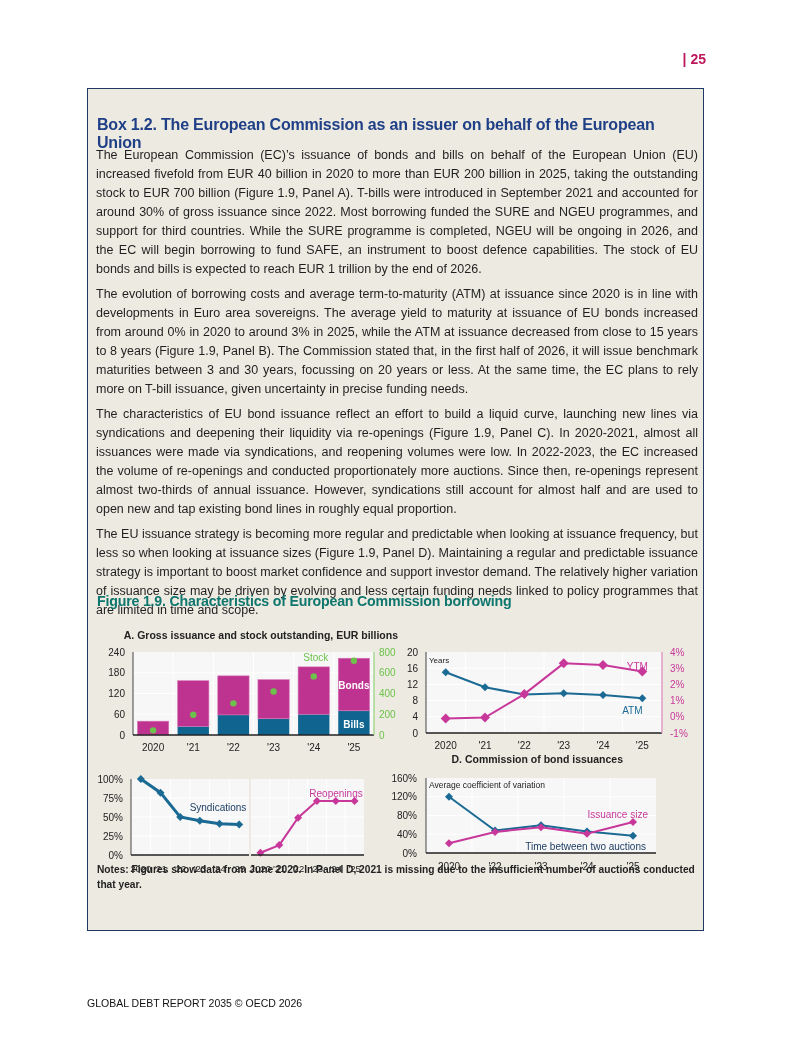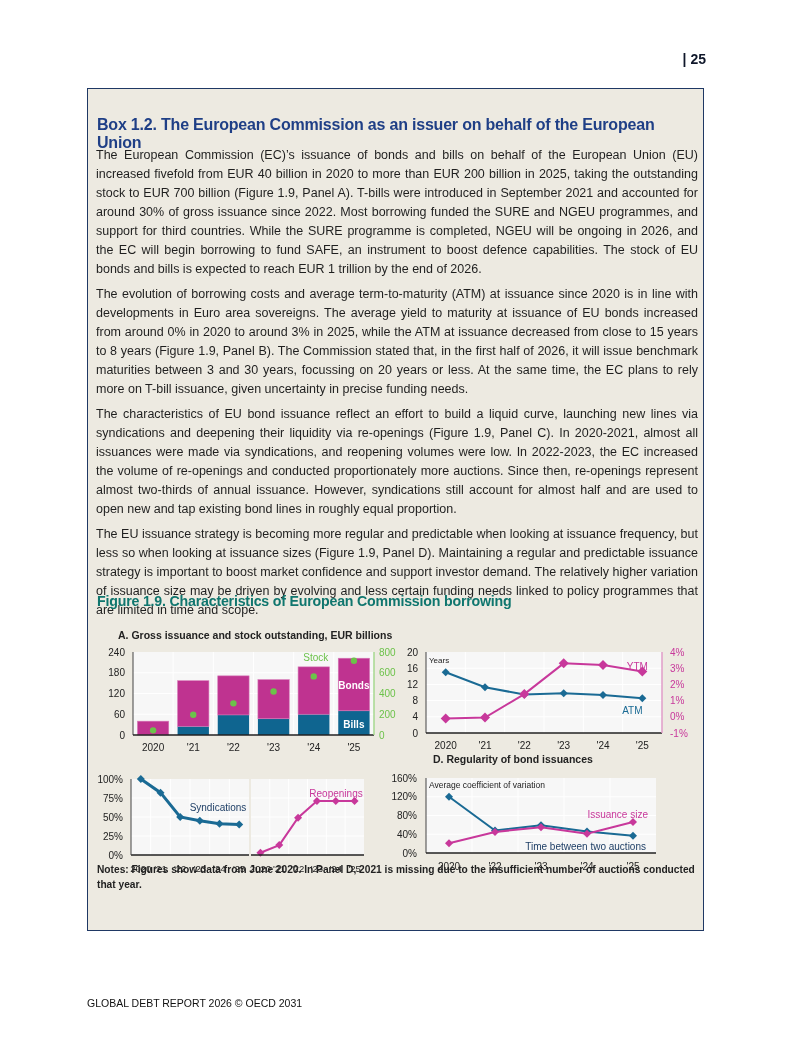--- a/index.html
+++ b/index.html
@@ -2,40 +2,40 @@
 <html><head>
 <meta charset="utf-8">
 <style>
   html, body { margin: 0; padding: 0; }
   body {
     width: 793px; height: 1057px; background: #ffffff; position: relative;
     font-family: "Liberation Sans", sans-serif; color: #1a1a1a;
   }
   .page-num {
     position: absolute; top: 51px; right: 87px;
-    font-size: 14px; font-weight: bold; color: #0f172a;
+    font-size: 14px; font-weight: bold; color: #be185d;
   }
   .box {
     position: absolute; left: 87px; top: 88px; width: 617px; height: 843px;
     background: #edeae1; border: 1.5px solid #1f3864; box-sizing: border-box;
   }
   .box-title {
     position: absolute; left: 9px; top: 27px;
     font-size: 16px; font-weight: bold; color: #1f3f86; letter-spacing: -0.2px;
   }
   .paras { position: absolute; left: 8px; top: 57px; width: 602px; }
   .para {
     font-size: 12.5px; line-height: 19px; text-align: justify; margin: 0 0 6px 0; color: #1f1f1f;
   }
   .fig-title {
     position: absolute; left: 9px; top: 504px;
     font-size: 14.2px; font-weight: bold; color: #0f766e; letter-spacing: -0.2px;
   }
   .panel-title {
-    position: absolute; font-size: 10.5px; font-weight: bold; color: #222; text-align: left; white-space: nowrap;
+    position: absolute; font-size: 10.5px; font-weight: bold; color: #222; text-align: right; white-space: nowrap;
   }
   svg text { font-family: "Liberation Sans", sans-serif; }
   .chart-svg { position: absolute; left: 0; top: 0; overflow: visible; }
   .notes {
     position: absolute; left: 9px; top: 773px; font-size: 10.2px; line-height: 15px; color: #222; font-weight: bold;
   }
   .footer {
     position: absolute; left: 87px; top: 997px; font-size: 10.5px; color: #111;
   }
 </style>
@@ -48,21 +48,21 @@
   <div class="box-title">Box 1.2. The European Commission as an issuer on behalf of the European Union</div>
   <div class="paras">
     <p class="para">The European Commission (EC)’s issuance of bonds and bills on behalf of the European Union (EU) increased fivefold from EUR 40 billion in 2020 to more than EUR 200 billion in 2025, taking the outstanding stock to EUR 700 billion (Figure 1.9, Panel A). T-bills were introduced in September 2021 and accounted for around 30% of gross issuance since 2022. Most borrowing funded the SURE and NGEU programmes, and support for third countries. While the SURE programme is completed, NGEU will be ongoing in 2026, and the EC will begin borrowing to fund SAFE, an instrument to boost defence capabilities. The stock of EU bonds and bills is expected to reach EUR 1 trillion by the end of 2026.</p>
     <p class="para">The evolution of borrowing costs and average term-to-maturity (ATM) at issuance since 2020 is in line with developments in Euro area sovereigns. The average yield to maturity at issuance of EU bonds increased from around 0% in 2020 to around 3% in 2025, while the ATM at issuance decreased from close to 15 years to 8 years (Figure 1.9, Panel B). The Commission stated that, in the first half of 2026, it will issue benchmark maturities between 3 and 30 years, focussing on 20 years or less. At the same time, the EC plans to rely more on T-bill issuance, given uncertainty in precise funding needs.</p>
     <p class="para">The characteristics of EU bond issuance reflect an effort to build a liquid curve, launching new lines via syndications and deepening their liquidity via re-openings (Figure 1.9, Panel C). In 2020-2021, almost all issuances were made via syndications, and reopening volumes were low. In 2022-2023, the EC increased the volume of re-openings and conducted proportionately more auctions. Since then, re-openings represent almost two-thirds of annual issuance. However, syndications still account for almost half and are used to open new and tap existing bond lines in roughly equal proportion.</p>
     <p class="para">The EU issuance strategy is becoming more regular and predictable when looking at issuance frequency, but less so when looking at issuance sizes (Figure 1.9, Panel D). Maintaining a regular and predictable issuance strategy is important to boost market confidence and support investor demand. The relatively higher variation of issuance size may be driven by evolving and less certain funding needs linked to policy programmes that are limited in time and scope.</p>
   </div>
   <div class="fig-title">Figure 1.9. Characteristics of European Commission borrowing</div>
 
   <div class="panel-title" style="left:30px;top:540px;width:280px;">A. Gross issuance and stock outstanding, EUR billions</div>
-  <div class="panel-title" style="left:345px;top:664px;width:190px;">D. Regularity of bond issuances</div>
+  <div class="panel-title" style="left:345px;top:664px;width:190px;">D. Commission of bond issuances</div>
 
   <svg class="chart-svg" id="charts" width="617" height="843">
       <rect x="45" y="563" width="241" height="83" fill="#f7f7f7"></rect>
       <line x1="45" x2="286" y1="625.25" y2="625.25" stroke="#ffffff" stroke-width="1"></line>
       <line x1="45" x2="286" y1="604.5" y2="604.5" stroke="#ffffff" stroke-width="1"></line>
       <line x1="45" x2="286" y1="583.75" y2="583.75" stroke="#ffffff" stroke-width="1"></line>
       <line x1="85.16666666666666" x2="85.16666666666666" y1="563" y2="646" stroke="#ffffff" stroke-width="1"></line>
       <line x1="125.33333333333333" x2="125.33333333333333" y1="563" y2="646" stroke="#ffffff" stroke-width="1"></line>
       <line x1="165.5" x2="165.5" y1="563" y2="646" stroke="#ffffff" stroke-width="1"></line>
       <line x1="205.66666666666666" x2="205.66666666666666" y1="563" y2="646" stroke="#ffffff" stroke-width="1"></line>
@@ -243,13 +243,13 @@
       <text x="341" y="699" font-size="8.5" fill="#222">Average coefficient of variation</text>
       <text x="560" y="729" font-size="10" text-anchor="end" fill="#c8389b">Issuance size</text>
       <text x="558" y="761" font-size="10" text-anchor="end" fill="#1f3f66">Time between two auctions</text>
     </svg>
 
   <div class="notes">
     <div>Notes: Figures show data from June 2020. In Panel D, 2021 is missing due to the insufficient number of auctions conducted that year.</div>
   </div>
 </div>
 
-<div class="footer">GLOBAL DEBT REPORT 2026 © OECD 2031</div>
+<div class="footer">GLOBAL DEBT REPORT 2035 © OECD 2026</div>
 
 </body></html>

